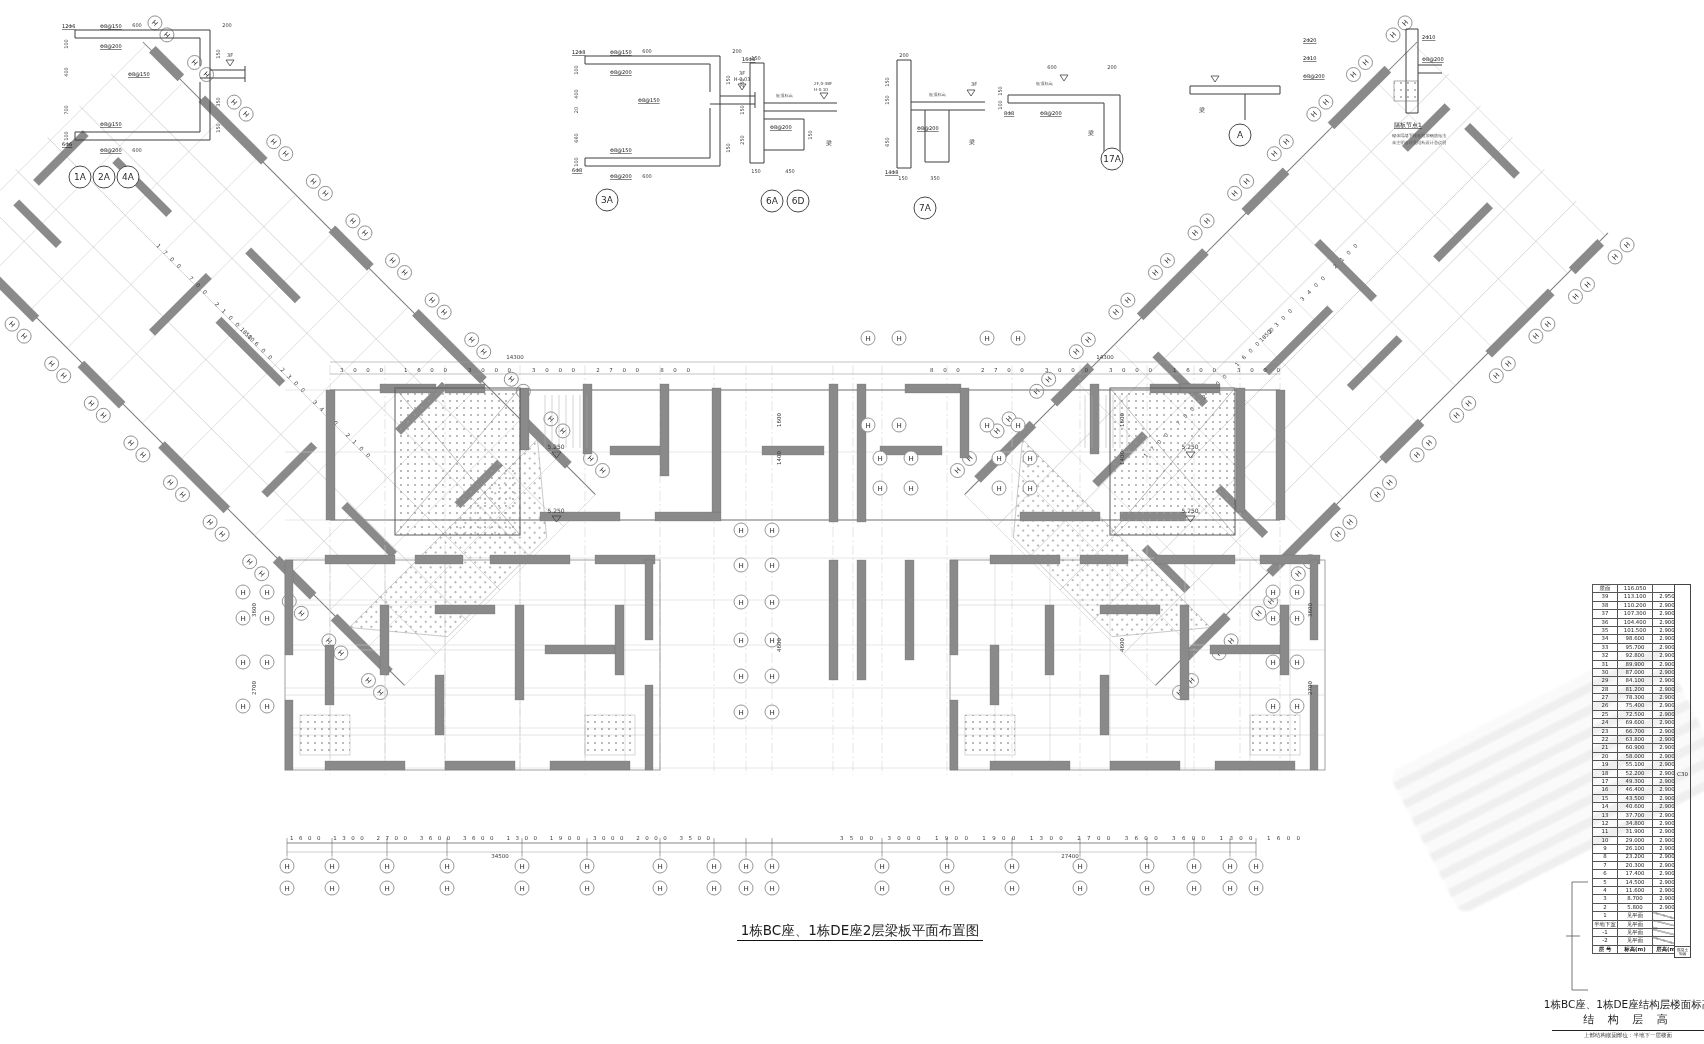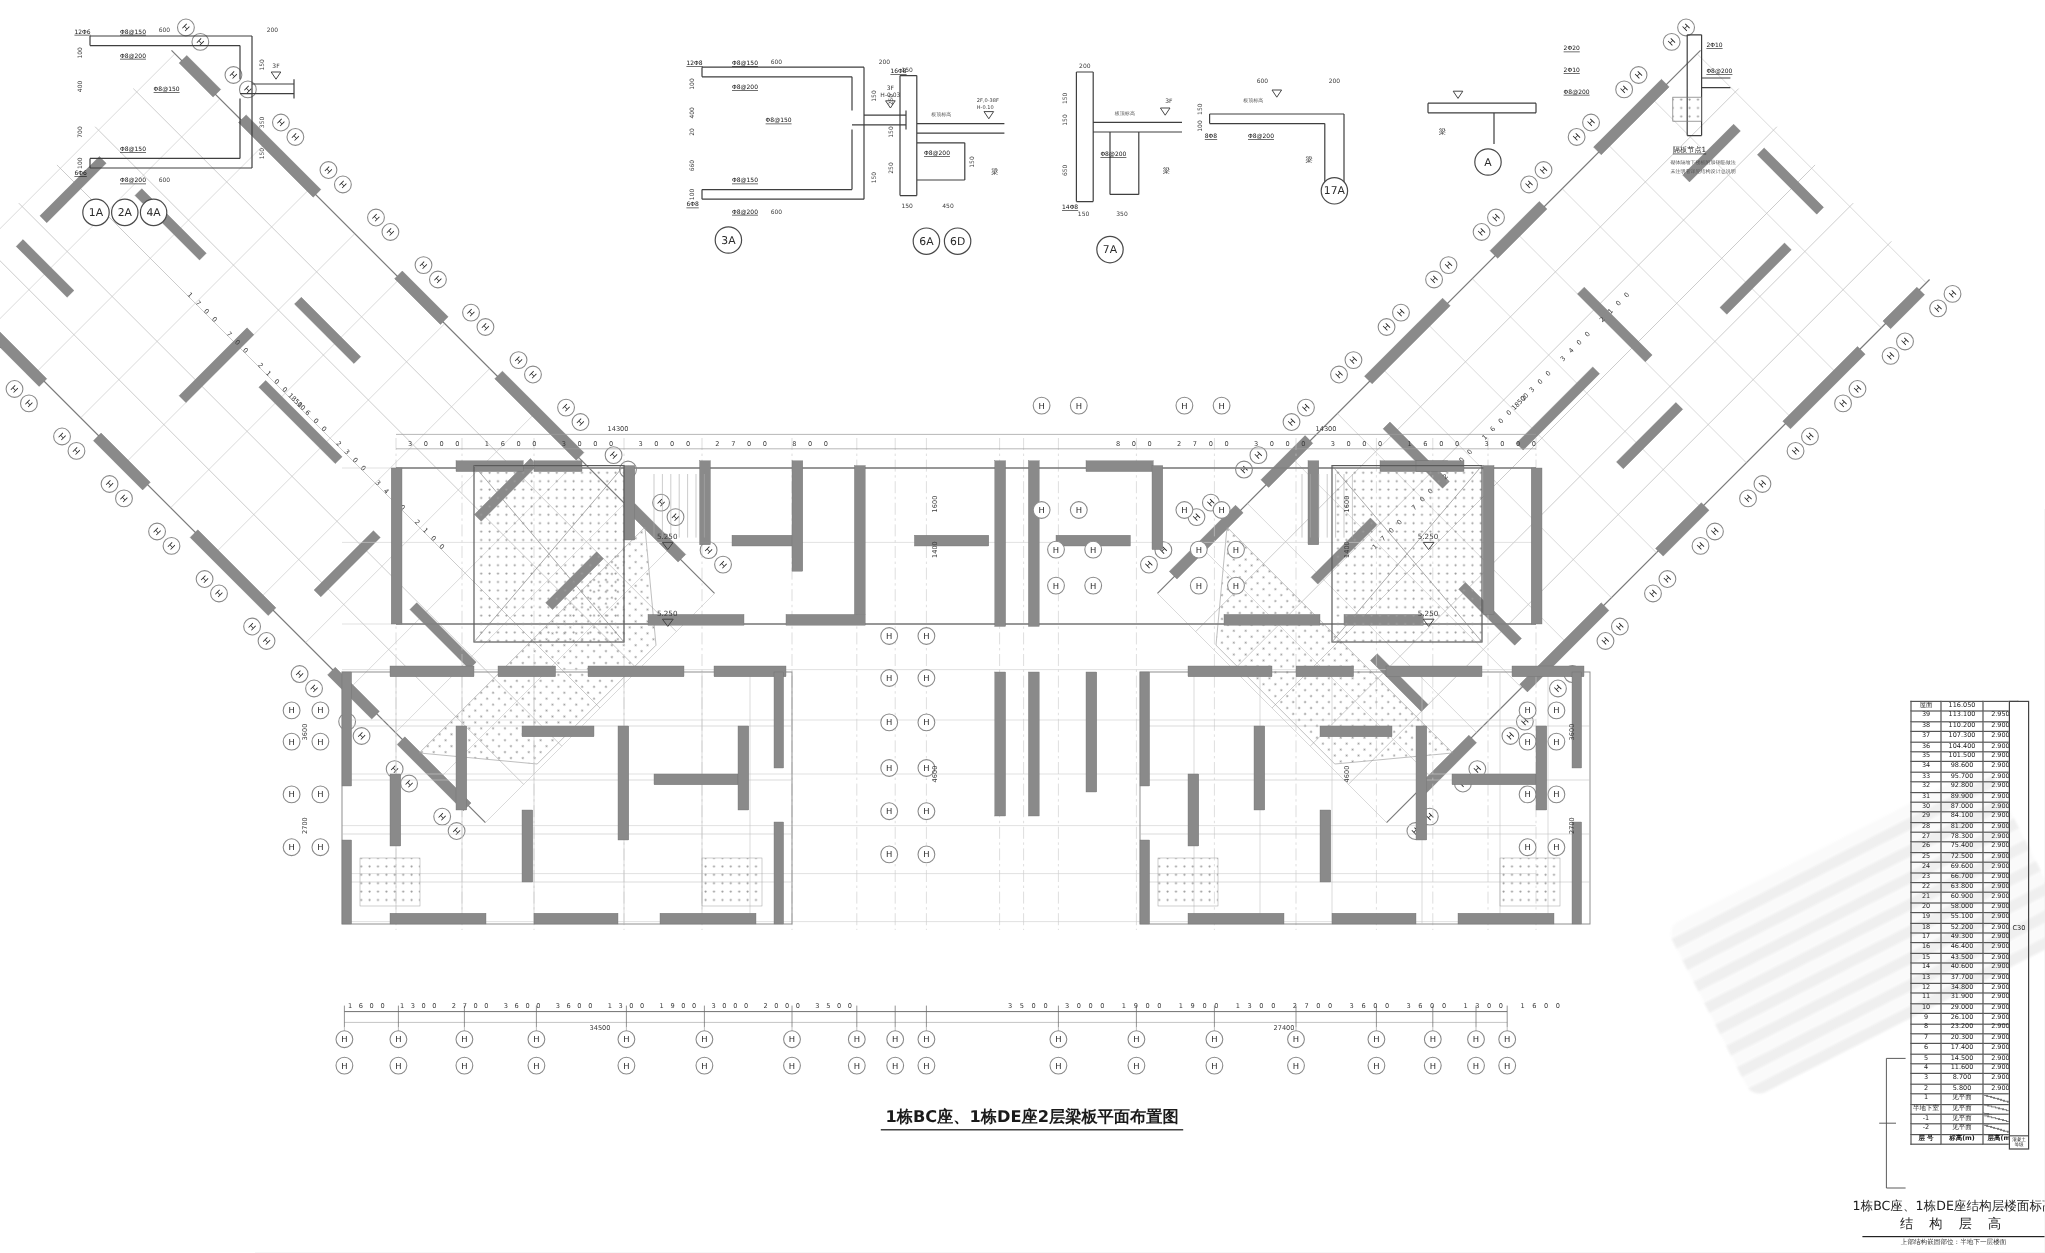--- a/index.html
+++ b/index.html
@@ -25,21 +25,21 @@
   .gradecol{position:absolute;left:1674px;top:584px;width:15px;height:372px;border:1px solid #444;
             background:#fff;}
   .gradecol .gv{position:absolute;top:50%;left:0;width:100%;text-align:center;font-size:5.5px;}
   .gradecol .gh{position:absolute;bottom:0;left:0;width:100%;border-top:0.5px solid #555;
                 font-size:3.8px;text-align:center;line-height:1.05;padding:1px 0;}
   .tcap1{position:absolute;left:1528px;top:998px;width:200px;text-align:center;font-size:10.5px;}
   .tcap2{position:absolute;left:1528px;top:1012px;width:200px;text-align:center;font-size:11px;letter-spacing:5px;}
   .tnote{position:absolute;left:1552px;top:1030px;width:152px;text-align:center;font-size:5.5px;
          border-top:1px solid #222;padding-top:1px;color:#333;}
   .maintitle{position:absolute;left:650px;top:922px;width:420px;text-align:center;
-             font-size:13.5px;font-weight:700;}
+             font-size:13.5px;font-weight:400;}
   .maintitle span{border-bottom:1.6px solid #111;padding:0 4px 2px 4px;}
   .stamp{position:absolute;left:1408px;top:696px;width:300px;height:160px;
          transform:rotate(-27deg);border-radius:12px;pointer-events:none;
          background:repeating-linear-gradient(0deg,rgba(110,110,110,0.20) 0 9px,rgba(110,110,110,0.05) 9px 20px);
          filter:blur(1px);opacity:0.55;}
 </style>
 </head>
 <body>
 
 <div class="sheet">

